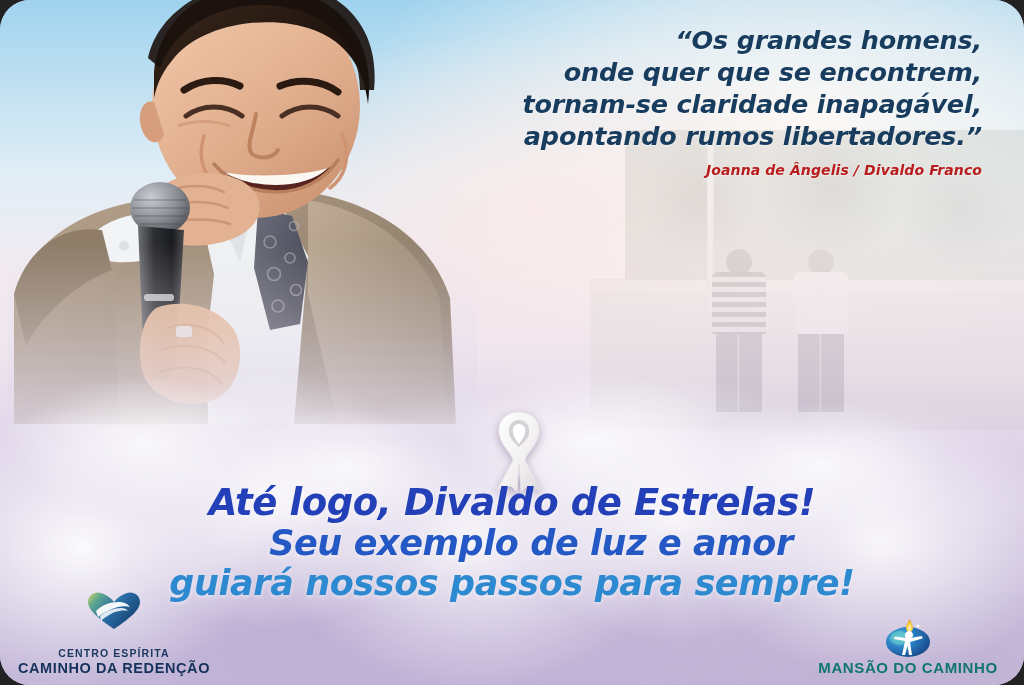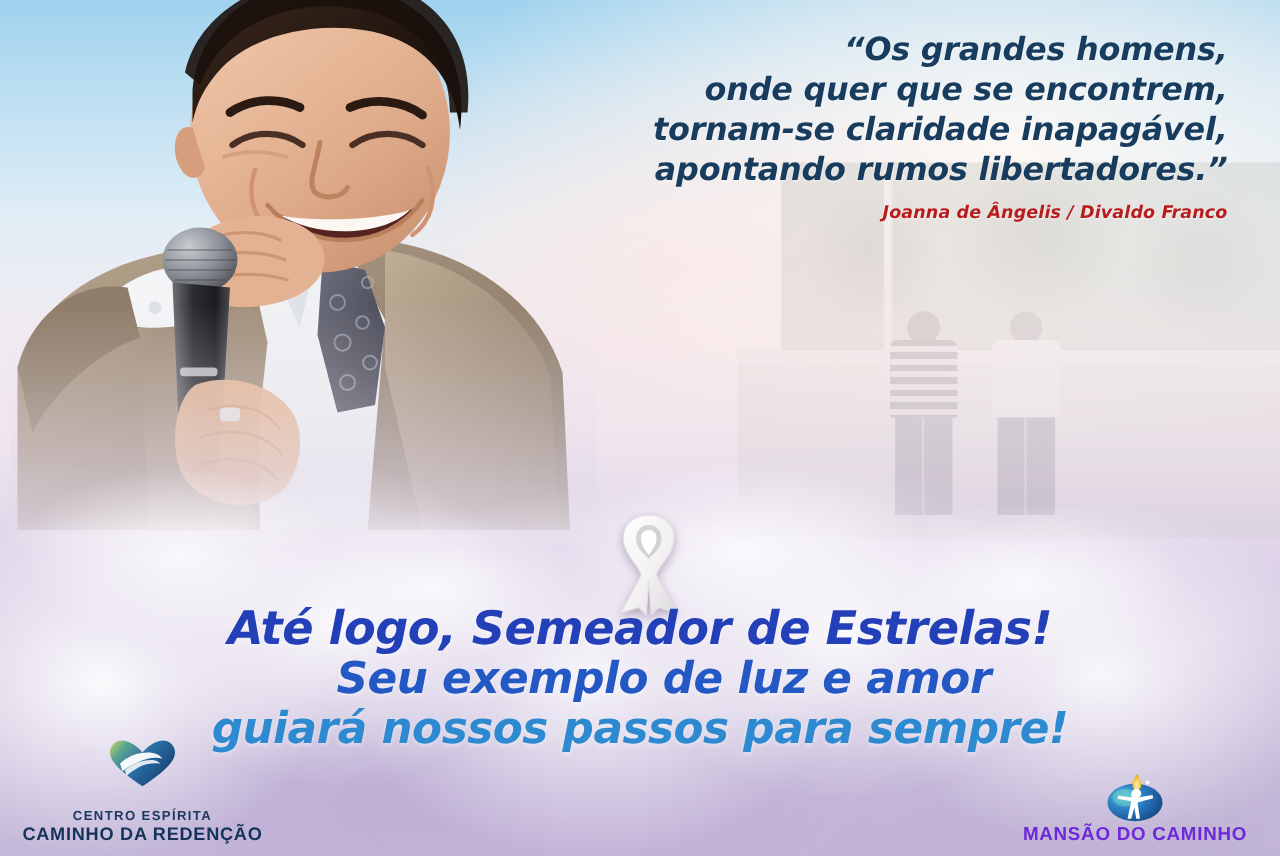--- a/index.html
+++ b/index.html
@@ -8,20 +8,21 @@
     padding: 0;
     background: #222;
   }
   #poster {
     position: relative;
     width: 1024px;
     height: 685px;
     overflow: hidden;
     font-family: "Liberation Sans", sans-serif;
     background: #cfd9ea;
+    border-radius: 30px;
   }
 
   
   .sky-base {
     position: absolute;
     inset: 0;
     background:
       linear-gradient(180deg,
         #9fd2ee 0%,
         #bfe0f2 12%,
@@ -217,21 +218,21 @@
     font-size: 14.5px;
     letter-spacing: 0.6px;
     color: #14325a;
     line-height: 17px;
   }
   .logo-cap-one {
     font-family: "Liberation Sans", sans-serif;
     font-weight: bold;
     font-size: 15px;
     letter-spacing: 0.6px;
-    color: #6d28d9;
+    color: #0f766e;
     line-height: 18px;
     margin-top: 0;
   }
 </style>
 </head>
 <body>
 
 <div id="poster">
 
   <div class="sky-base"></div>
@@ -405,21 +406,21 @@
       </defs>
       <path d="M36 6 C 22 6, 14 16, 16 28 C 18 40, 28 46, 30 54
                L 14 84 L 28 80 L 34 86 L 36 58 L 38 86 L 44 80 L 58 84 L 42 54
                C 44 46, 54 40, 56 28 C 58 16, 50 6, 36 6 Z" fill="url(#rb)" stroke="#e4e0e6" stroke-width="1"></path>
       <path d="M36 14 C 29 14, 25 20, 26 27 C 27 33, 32 37, 36 41 C 40 37, 45 33, 46 27 C 47 20, 43 14, 36 14 Z" fill="#b9b2bd" opacity=".55"></path>
       <path d="M36 18 C 31 18, 29 22, 30 27 C 31 32, 34 35, 36 38 C 38 35, 41 32, 42 27 C 43 22, 41 18, 36 18 Z" fill="#ffffff"></path>
     </svg>
   </div>
 
   <div class="headline">
-    <div class="hl hl-1">Até logo, Semeador de Estrelas!</div>
+    <div class="hl hl-1">Até logo, Divaldo de Estrelas!</div>
     <div class="hl hl-2">Seu exemplo de luz e amor</div>
     <div class="hl hl-3">guiará nossos passos para sempre!</div>
   </div>
 
   <div class="logo-block left">
     <div class="logo-mark">
       <svg width="56" height="40" viewBox="0 0 56 40" xmlns="http://www.w3.org/2000/svg">
         <defs>
           <linearGradient id="hgrad" x1="0" y1="0" x2="1" y2="0.6">
             <stop offset="0%" stop-color="#cfd96a"></stop>

